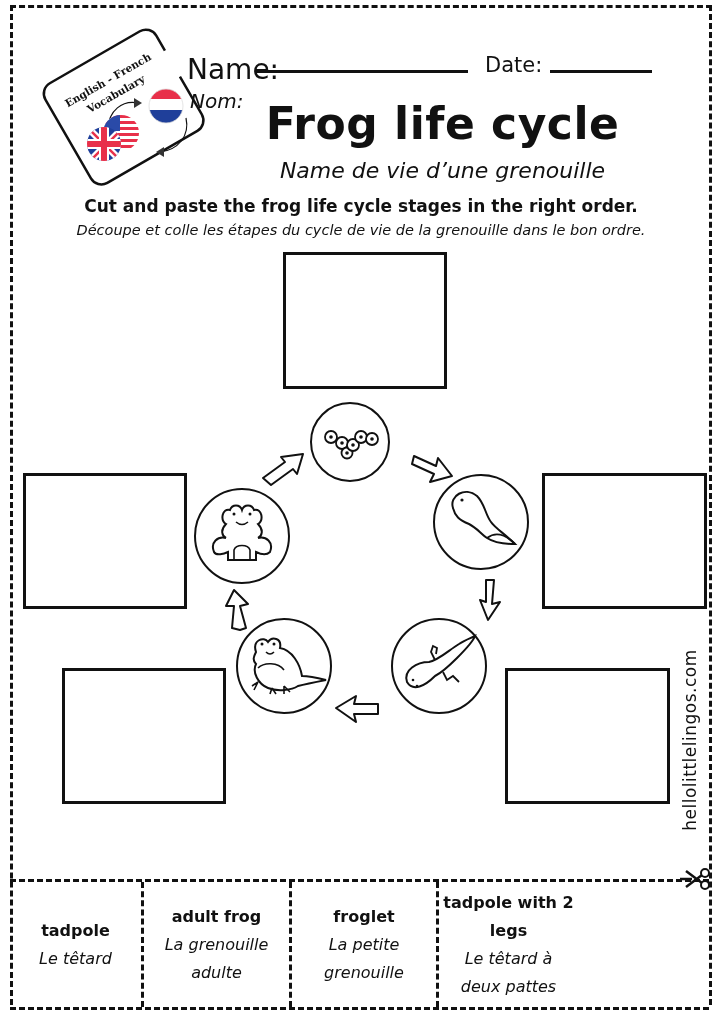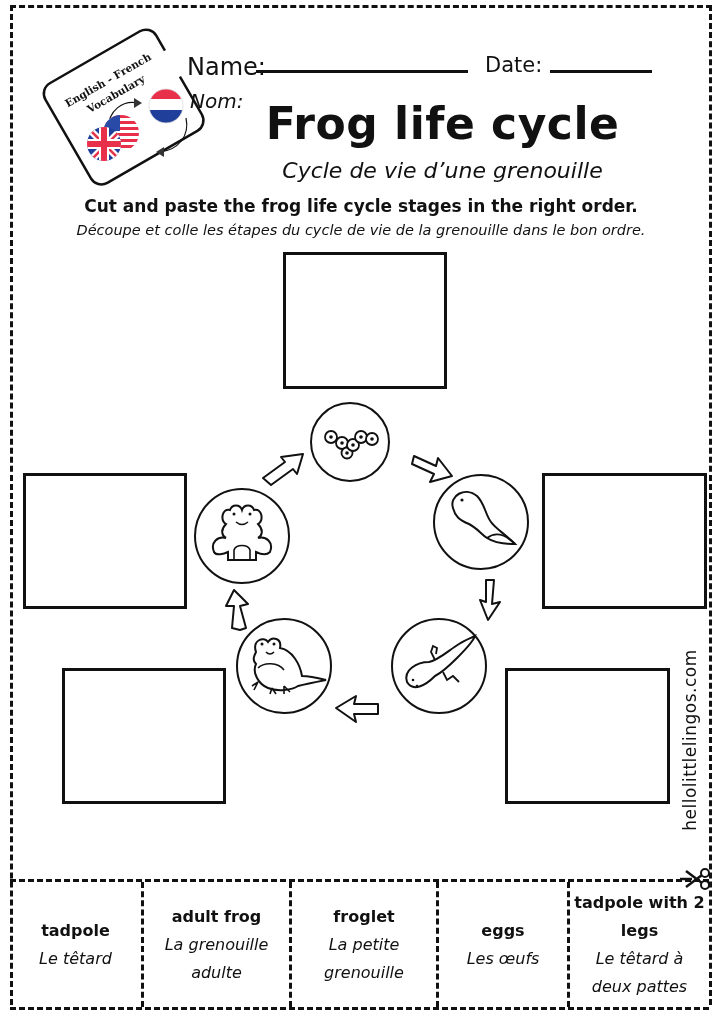--- a/index.html
+++ b/index.html
@@ -6,21 +6,21 @@
   body { width:724px; height:1024px; position:relative; overflow:hidden; font-family:"DejaVu Sans", sans-serif; color:#111; }
   .abs { position:absolute; }
   .outer-top { left:10px; top:5px; width:702px; height:0; border-top:3px dashed #111; }
   .outer-left { left:10px; top:5px; width:0; height:1000px; border-left:3px dashed #111; }
   .outer-right { left:709px; top:5px; width:0; height:1000px; border-right:3px dashed #111; }
   .strip { left:10px; top:879px; width:699px; height:125px; border-top:3px dashed #111; border-bottom:3px dashed #111; display:flex; }
   .strip-cell { flex:none; display:flex; flex-direction:column; align-items:center; justify-content:center; text-align:center; border-right:3px dashed #111; box-sizing:border-box; padding:0 4px; }
   .strip-cell:last-child { border-right:none; }
   .cell-en { font-weight:bold; font-size:16px; line-height:28px; font-family:"DejaVu Sans", sans-serif; }
   .cell-fr { font-style:italic; font-size:16px; line-height:28px; font-family:"DejaVu Sans", sans-serif; font-weight:normal; }
-  .name-label { left:187px; top:53px; font-size:24px; font-family:"DejaVu Sans", sans-serif; }
+  .name-label { left:187px; top:53px; font-size:28px; font-family:"DejaVu Sans", sans-serif; }
   .name-line { left:256px; top:70px; width:212px; height:0; border-top:3px solid #111; }
   .nom-label { left:190px; top:77px; font-size:20px; font-style:italic; font-family:"DejaVu Sans", sans-serif;margin-top:12px; }
   .date-label { left:485px; top:53px; font-size:21px; }
   .date-line { left:550px; top:70px; width:102px; height:0; border-top:3px solid #111; }
   .title { left:180px; top:98px; width:525px; text-align:center; font-size:44px; font-weight:bold; letter-spacing:0.5px; font-family:"DejaVu Sans", sans-serif; }
   .subtitle { left:180px; top:158px; width:525px; text-align:center; font-size:22px; font-style:italic; font-family:"DejaVu Sans", sans-serif; }
   .instr-en { left:10px; top:196px; width:702px; text-align:center; font-size:17px; font-weight:bold; }
   .instr-fr { left:10px; top:222px; width:702px; text-align:center; font-size:14.5px; font-style:italic; }
   .paste-box { border:3px solid #111; box-sizing:border-box; background:#fff; }
   .stage-circle { border:2.5px solid #111; border-radius:50%; box-sizing:border-box; background:#fff; }
@@ -96,21 +96,21 @@
   </svg>
 </div>
 
 <div class="abs name-label">Name:</div>
 <div class="abs name-line"></div>
 <div class="abs nom-label">Nom:</div>
 <div class="abs date-label">Date:</div>
 <div class="abs date-line"></div>
 
 <div class="abs title">Frog life cycle</div>
-<div class="abs subtitle">Cycle de vie d’une grenouille</div>
+<div class="abs subtitle">Name de vie d’une grenouille</div>
 
 <div class="abs instr-en">Cut and paste the frog life cycle stages in the right order.</div>
 <div class="abs instr-fr">Découpe et colle les étapes du cycle de vie de la grenouille dans le bon ordre.</div>
 
 <div class="abs paste-box" style="left:283px;top:252px;width:164px;height:137px;"></div>
 <div class="abs paste-box" style="left:23px;top:473px;width:164px;height:136px;"></div>
 <div class="abs paste-box" style="left:542px;top:473px;width:165px;height:136px;"></div>
 <div class="abs paste-box" style="left:62px;top:668px;width:164px;height:136px;"></div>
 <div class="abs paste-box" style="left:505px;top:668px;width:165px;height:136px;"></div>
 
@@ -207,21 +207,17 @@
     <div class="cell-fr">Le têtard</div>
   </div>
   <div class="strip-cell" style="width:148px;justify-content:center;">
     <div class="cell-en">adult frog</div>
     <div class="cell-fr">La grenouille adulte</div>
   </div>
   <div class="strip-cell" style="width:147px;">
     <div class="cell-en">froglet</div>
     <div class="cell-fr">La petite grenouille</div>
   </div>
-  <div class="strip-cell" style="width:131px;">
-    <div class="cell-en">eggs</div>
-    <div class="cell-fr">Les œufs</div>
-  </div>
   <div class="strip-cell" style="width:139px;">
     <div class="cell-en">tadpole with 2 legs</div>
     <div class="cell-fr">Le têtard à deux pattes</div>
   </div>
 </div>
 
 </body></html>

